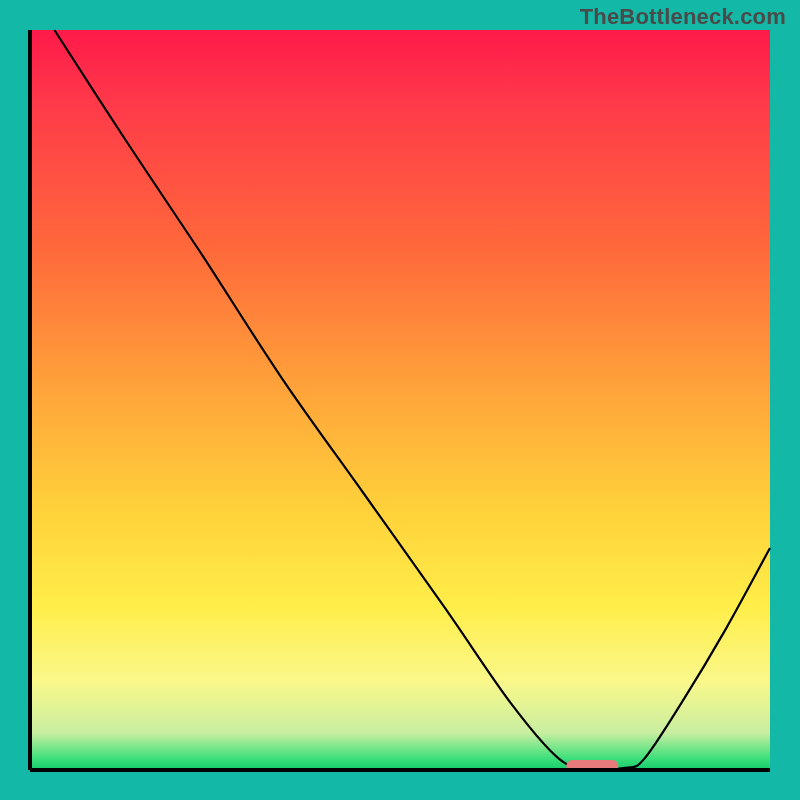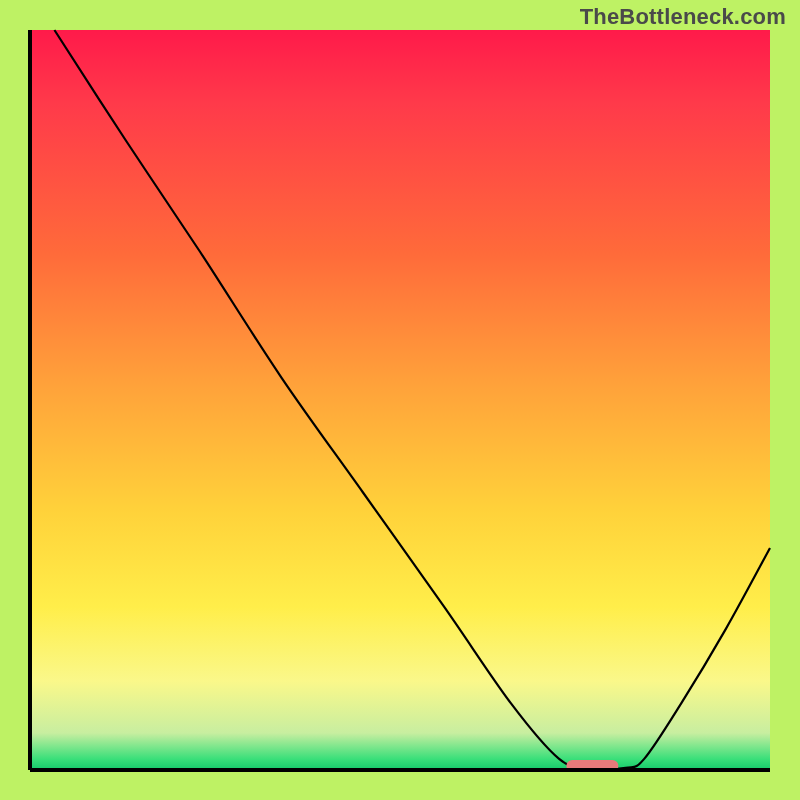--- a/index.html
+++ b/index.html
@@ -7,21 +7,21 @@
     padding: 0;
     width: 800px;
     height: 800px;
     overflow: hidden;
     font-family: Arial, Helvetica, sans-serif;
   }
   .chart-container {
     position: relative;
     width: 800px;
     height: 800px;
-    background: #bef264;
+    background: #14b8a6;
   }
   .watermark {
     position: absolute;
     top: 4px;
     right: 14px;
     color: #4a4a4a;
     font-size: 22px;
     font-weight: 600;
     letter-spacing: 0.2px;
     z-index: 3;

